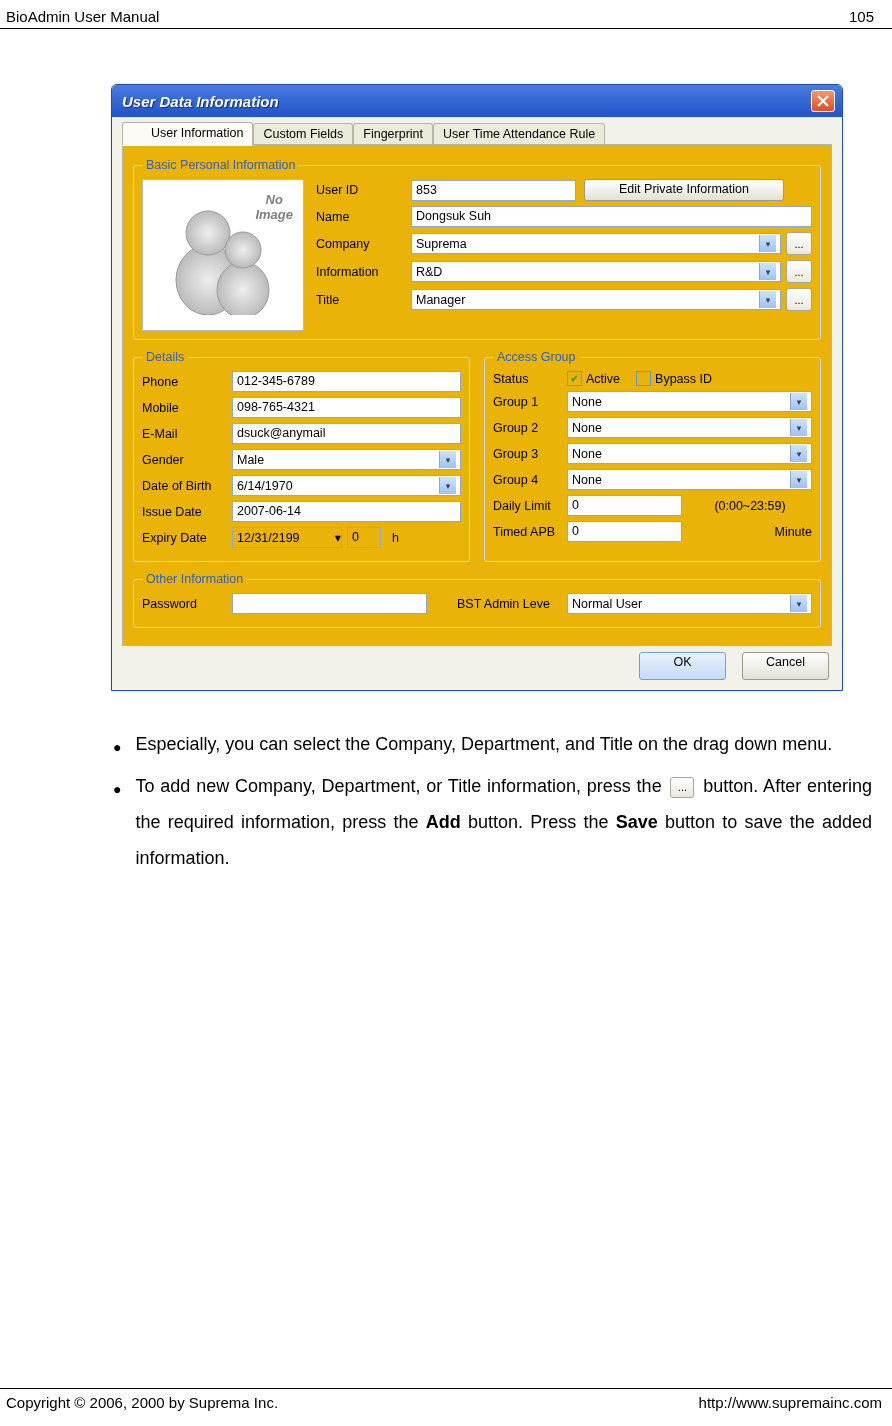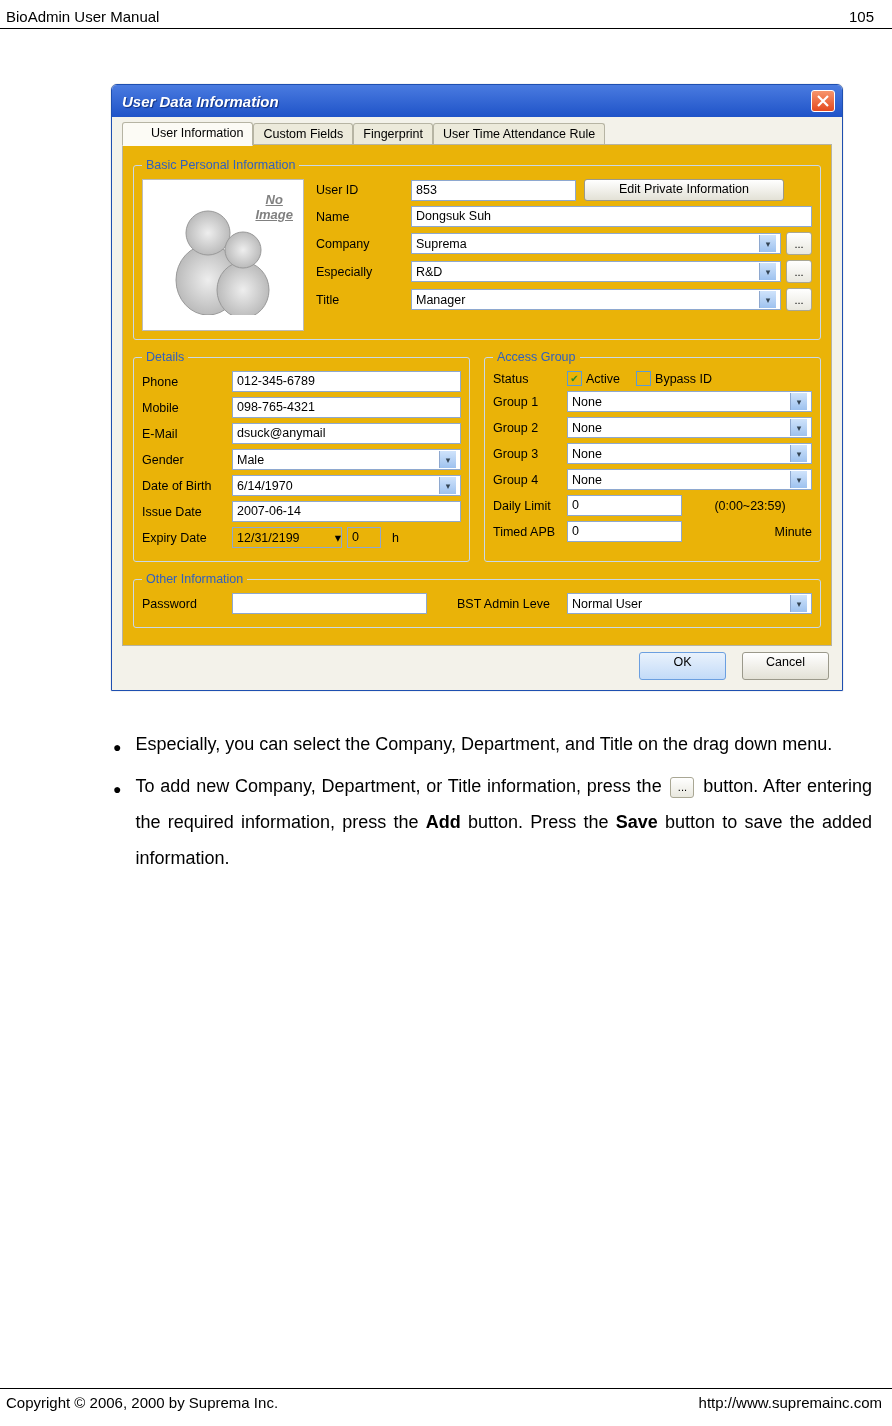--- a/index.html
+++ b/index.html
@@ -123,21 +123,21 @@
   width: 160px;
   height: 150px;
   border: 1px solid #bbb;
   background: #fff;
   position: relative;
   flex-shrink: 0;
   display:flex; align-items:center; justify-content:center;
 }
 .photo .noimg {
   font-style: italic; font-weight:bold; color:#808080; font-size:13px; text-align:center;
-  position:absolute; top:12px; right:10px;text-decoration:underline;
+  position:absolute; top:12px; right:10px;
 }
 .photo svg{ width:110px; height:120px; }
 
 .form-col { flex: 1; }
 .form-row { display: flex; align-items: center; margin-bottom: 5px; font-size: 12.5px; }
 .form-row label { width: 95px; }
 .input, .combo, .combo2 {
   border: 1px solid #8ea8cf;
   background: #fff;
   font-size: 12.5px;
@@ -265,21 +265,21 @@
               </div>
               <div class="form-row">
                 <label>Company</label>
                 <div class="combo">
                     <span>Suprema</span>
                     <span class="dd">▾</span>
                   </div>
                 <div class="dots-btn">...</div>
               </div>
               <div class="form-row">
-                <label>Especially</label>
+                <label>Information</label>
                 <div class="combo">
                     <span>R&amp;D</span>
                     <span class="dd">▾</span>
                   </div>
                 <div class="dots-btn">...</div>
               </div>
               <div class="form-row">
                 <label>Title</label>
                 <div class="combo">
                     <span>Manager</span>

